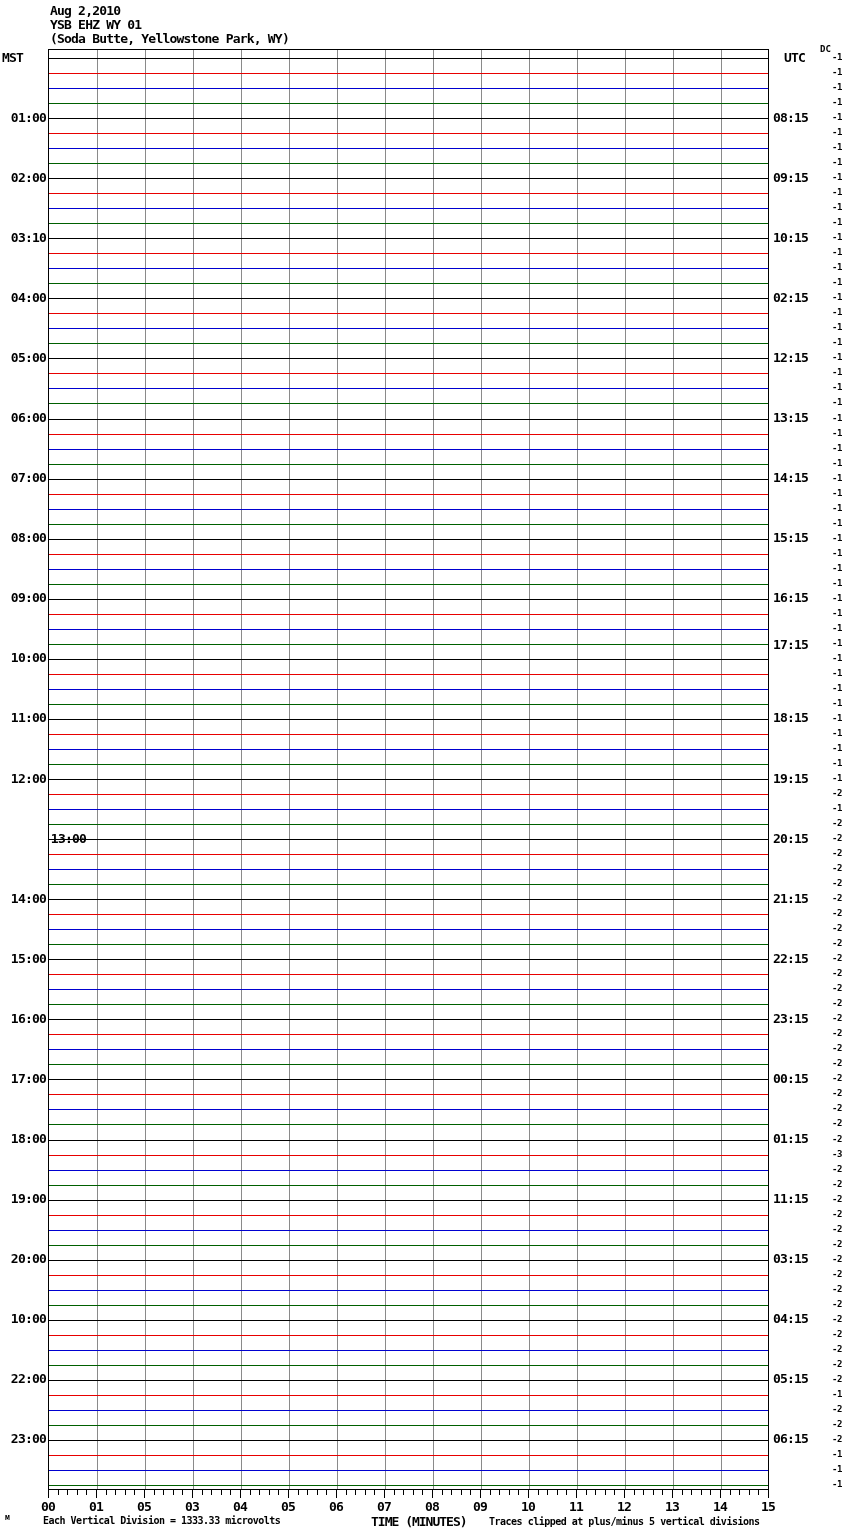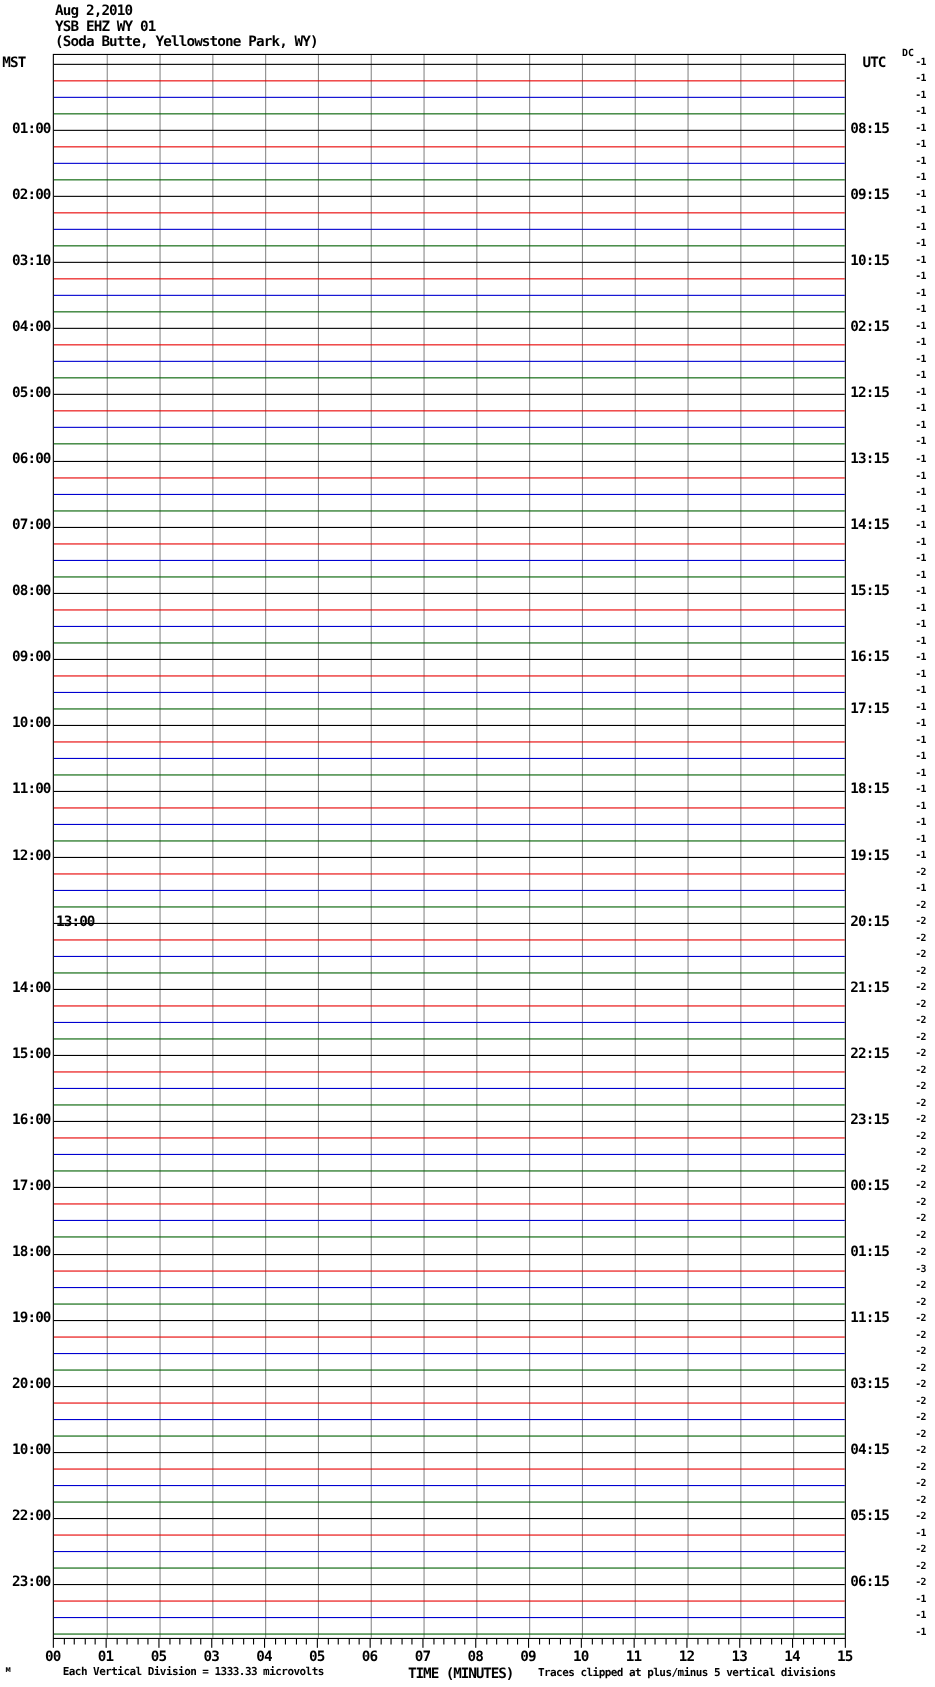--- a/index.html
+++ b/index.html
@@ -18,21 +18,21 @@
   #dc-label{left:820px;top:44px;font-size:9px;letter-spacing:0;}
   #plot-frame{
     position:absolute;left:48px;top:49px;width:721px;height:1441px;
     border:1px solid #000;box-sizing:border-box;background:#fff;
   }
   .hour-label{position:absolute;width:46px;text-align:right;font-size:13px;letter-spacing:-0.8px;height:15px;line-height:15px;}
   .utc-hour-label{position:absolute;left:773px;font-size:13px;letter-spacing:-0.8px;height:15px;line-height:15px;}
   .dc-val{position:absolute;left:832px;width:18px;font-size:9px;line-height:10px;letter-spacing:-0.5px;}
   .xtick-label{position:absolute;width:32px;margin-left:-16px;text-align:center;font-size:13px;letter-spacing:-0.8px;top:1499px;}
   #footer-watermark{position:absolute;left:5px;top:1513px;font-size:8px;}
-  #footer-scale{position:absolute;left:33px;top:1515px;font-size:10px;letter-spacing:-0.5px;padding-left:24px;}
+  #footer-scale{position:absolute;left:19px;top:1515px;font-size:10px;letter-spacing:-0.5px;padding-left:24px;}
   #x-axis-title{position:absolute;left:371px;top:1514px;font-size:13px;letter-spacing:-1px;}
   #footer-clip{position:absolute;left:489px;top:1516px;font-size:10px;letter-spacing:-0.5px;}
 </style>
 </head>
 <body>
 
 <div id="canvas">
   <div class="hdr" id="hdr-date">Aug 2,2010</div>
   <div class="hdr" id="hdr-station">YSB EHZ WY 01</div>
   <div class="hdr" id="hdr-location">(Soda Butte, Yellowstone Park, WY)</div>

